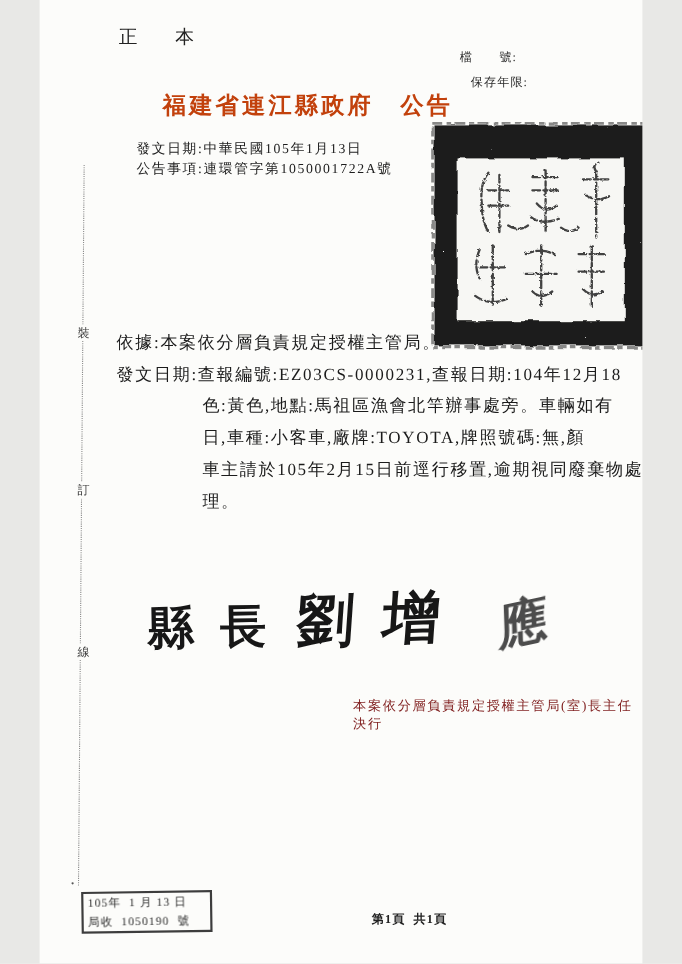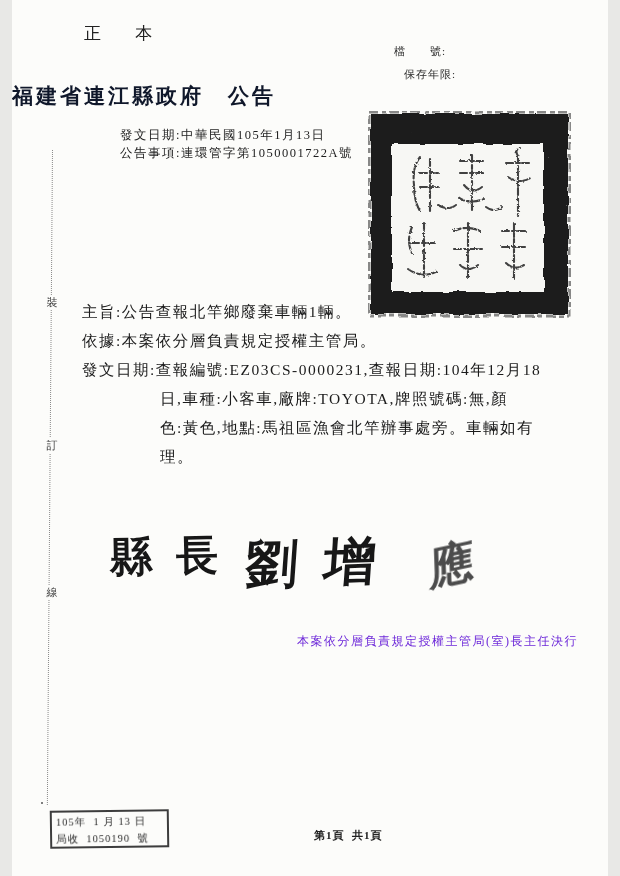--- a/index.html
+++ b/index.html
@@ -1,51 +1,51 @@
 <!DOCTYPE html>
 <html><head>
 <meta charset="utf-8">
 <style>
   * { margin:0; padding:0; box-sizing:border-box; }
   html,body { background:#e8e8e6; }
   .page {
-    position:relative; width:596px; height:876px; margin:0 auto;
+    position:relative; width:548px; height:876px; margin:0 auto;
     background:#fcfcfa;
     font-family:"Liberation Serif","DejaVu Serif",serif;
     color:#1f1f1f; overflow:hidden;
   }
   .abs { position:absolute; }
   .pre { white-space:pre; }
 
   .copy-label { left:72px; top:22px; font-size:17px; letter-spacing:15px; color:#222; }
 
   .fileno  { left:382px; top:44px;  font-size:11px; letter-spacing:1px; color:#2a2a2a; }
   .retain  { left:392px; top:67px;  font-size:11px; letter-spacing:1px; color:#2a2a2a;text-align:right; }
 
   .doc-title {
-    left:0; right:60px; top:82px; 
-    font-size:21px; letter-spacing:3px; font-weight:600; color:#0f172a;
+    left:0; right:60px; top:82px; text-align:center;
+    font-size:21px; letter-spacing:3px; font-weight:600; color:#c2410c;
   }
 
-  .meta { left:88px; top:126px; font-size:12.5px; line-height:18px; letter-spacing:1.5px; color:#1d1d1d;margin-left:20px; }
+  .meta { left:88px; top:126px; font-size:12.5px; line-height:18px; letter-spacing:1.5px; color:#1d1d1d; }
 
   .seal-wrap { left:356px; top:111px; width:203px; height:207px; }
 
   .body-block { left:70px; top:297px; width:500px; font-size:15.5px; line-height:29px; letter-spacing:1.5px; color:#1b1b1b; }
   .body-block .indent { margin-left:78px; }
 
-  .signature { left:98px; top:528px; width:420px; display:flex; align-items:flex-start;
+  .signature { left:98px; top:528px; width:420px; display:flex; align-items:flex-end;
                filter:blur(0.4px); color:#171717; }
   .sig-title { font-size:42px; font-weight:700; letter-spacing:24px; transform:rotate(-1deg); }
   .sig-name1 { font-size:52px; font-weight:700; margin-left:4px; letter-spacing:26px;
                transform:skewX(-6deg) rotate(-2deg); }
   .sig-name2 { font-size:46px; font-weight:700; margin-left:26px; margin-top:6px; color:#4c4c4c;
                transform:rotate(-12deg) skewX(-10deg); filter:blur(0.5px); }
 
-  .delegation { left:285px; top:633px; font-size:12px; letter-spacing:1.5px; color:#6d28d9; }
+  .delegation { left:285px; top:633px; font-size:12px; letter-spacing:1.5px; color:#7f1d1d; }
 
   .bind-line { left:40px; top:150px; height:655px; width:0;
                border-left:1px dotted #8a8a8a; transform:rotate(0.45deg); transform-origin:top left; }
   .bind-char { left:31px; width:18px; text-align:center; font-size:11px; color:#3b3b3b; background:#fcfcfa; }
   .bind-char.c1 { top:295px; } .bind-char.c2 { top:438px; } .bind-char.c3 { top:585px; }
 
   .scan-line { left:614px; top:112px; width:2px; height:764px;
                background:linear-gradient(#cfcfcf, #8a8a8a 25%, #6d6d6d 60%, #7c7c7c);
                transform:rotate(0.45deg); transform-origin:top center; border-radius:1px; }
 
@@ -105,25 +105,25 @@
         <path d="M52 46 q-8 10 -6 28 q0 16 6 26 M62 48 v52 M52 62 h18 M52 76 h18"></path>
         <path d="M146 112 v58 M134 120 h26 M134 136 h26 M138 152 q8 8 18 2"></path>
         <path d="M100 112 v56 M86 120 q12 -6 26 0 M86 138 h28 M92 154 q8 8 18 0"></path>
         <path d="M44 116 q-6 14 0 26 M56 112 v54 M44 132 h24 M40 158 q14 10 30 2"></path>
         <path d="M70 94 q10 6 18 0 M118 96 q8 6 16 0"></path>
       </g>
     </svg>
   </div>
 
   <div class="abs body-block">
-    <div>主旨:公告查報北竿鄉廢棄車輛1輛。</div>
     <div>依據:本案依分層負責規定授權主管局。</div>
     <div>發文日期:查報編號:EZ03CS-0000231,查報日期:104年12月18</div>
+    <div class="indent">色:黃色,地點:馬祖區漁會北竿辦事處旁。車輛如有</div>
     <div class="indent">日,車種:小客車,廠牌:TOYOTA,牌照號碼:無,顏</div>
-    <div class="indent">色:黃色,地點:馬祖區漁會北竿辦事處旁。車輛如有</div>
+    <div class="indent">車主請於105年2月15日前逕行移置,逾期視同廢棄物處</div>
     <div class="indent">理。</div>
   </div>
 
   <div class="abs signature">
     <span class="sig-title">縣長</span>
     <span class="sig-name1">劉增</span>
     <span class="sig-name2">應</span>
   </div>
 
   <div class="abs delegation">本案依分層負責規定授權主管局(室)長主任決行</div>

